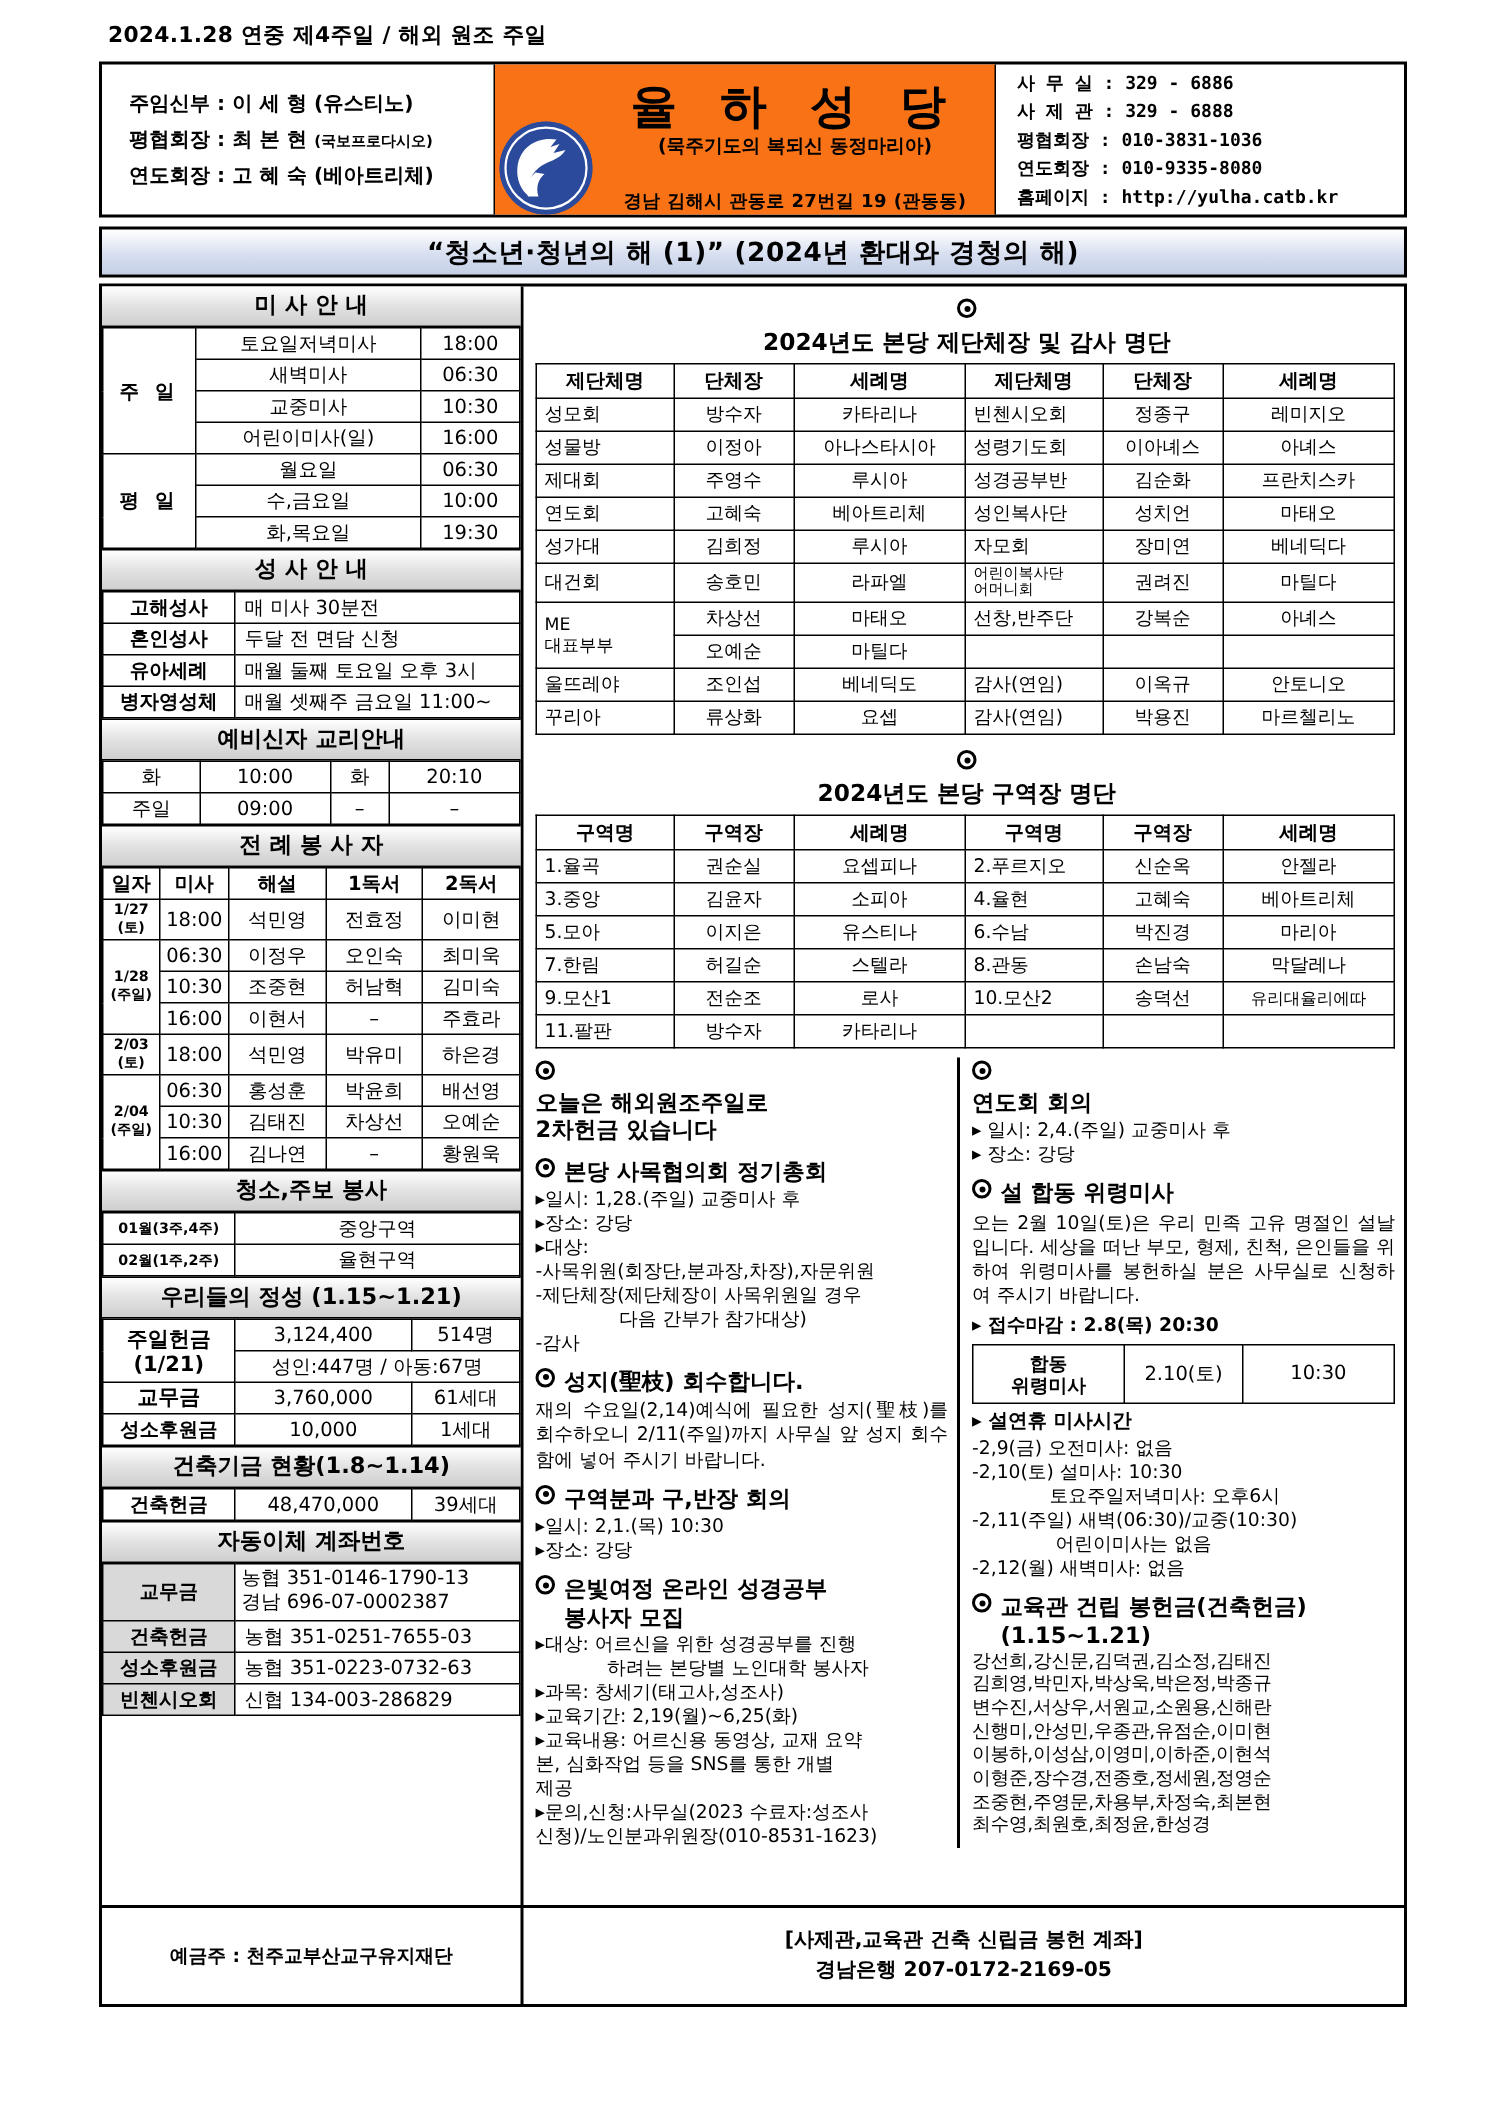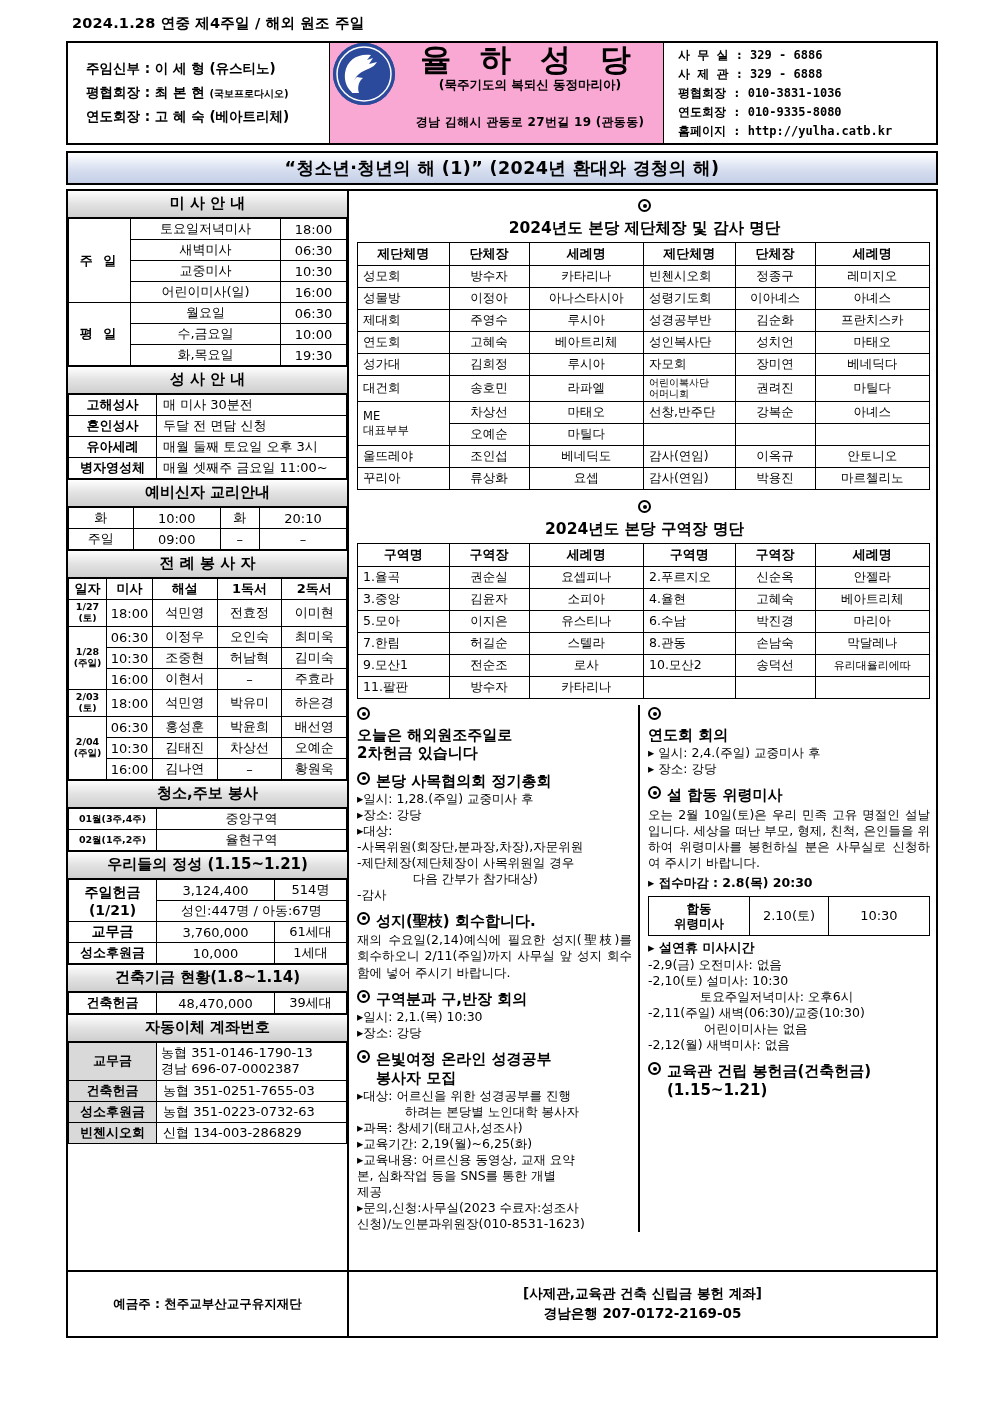--- a/index.html
+++ b/index.html
@@ -15,21 +15,21 @@
 
   
   .datebar { font-size: 14.5px; font-weight: bold; letter-spacing:.2px; padding: 4px 0 8px 6px; }
 
   
   .headbox { border: 2.5px solid #000; height: 104px; display:flex; }
   .head-left { width: 262px; border-right: 1.5px solid #000; display:flex; flex-direction:column;
                justify-content:center; gap:6px; padding: 2px 0 2px 18px; }
   .head-left div { font-size: 13.5px; font-weight: bold; white-space:nowrap; }
   .hl-sub { font-size: 10px !important; }
-  .head-mid { flex:1; background:#f9a8d4; display:flex; align-items:flex-start; padding-left:3px; border-right:1.5px solid #000; }
+  .head-mid { flex:1; background:#f97316; display:flex; align-items:flex-end; padding-left:3px; border-right:1.5px solid #000; }
   .logo { width:62px; height:62px; border-radius:50%; background:#2b4a9b; position:relative; flex:0 0 auto; margin-right:6px; }
   .logo svg { position:absolute; left:0; top:0; }
   .mid-text { text-align:center; flex:1; margin-left:-4px; }
   .church-name { font-size:31px; font-weight:bold; letter-spacing:9px; line-height:1.05; }
   .church-sub { font-size:12.5px; font-weight:bold; margin-top:1px; }
   .church-addr { font-size:12px; font-weight:bold; letter-spacing:.3px; margin-top:20px; }
   .head-right { width: 272px; display:flex; flex-direction:column; justify-content:center; gap:2px; padding-left:14px; }
   .head-right div { font-size:12px; font-weight:bold; white-space:nowrap; font-family:"DejaVu Sans Mono","Liberation Mono",monospace; }
 
   
@@ -624,20 +624,30 @@
             <div>-2,11(주일) 새벽(06:30)/교중(10:30)</div>
             <div style="white-space:pre">              어린이미사는 없음</div>
             <div>-2,12(월) 새벽미사: 없음</div>
           </div>
 
           <div class="ann-h" style="">
             <span class="bullet"></span>
             <span class="t" style="white-space:pre-line">교육관 건립 봉헌금(건축헌금)
    (1.15~1.21)</span>
           </div>
+          <div class="namelist">
+            <div>강선희,강신문,김덕권,김소정,김태진</div>
+            <div>김희영,박민자,박상욱,박은정,박종규</div>
+            <div>변수진,서상우,서원교,소원용,신해란</div>
+            <div>신행미,안성민,우종관,유점순,이미현</div>
+            <div>이봉하,이성삼,이영미,이하준,이현석</div>
+            <div>이형준,장수경,전종호,정세원,정영순</div>
+            <div>조중현,주영문,차용부,차정숙,최본현</div>
+            <div>최수영,최원호,최정윤,한성경</div>
+          </div>
         </div>
       </div>
     </div>
   </div>
 
   <div class="footer">
     <div class="f-left">
       <span>예금주 : 천주교부산교구유지재단</span>
     </div>
     <div class="f-right">

